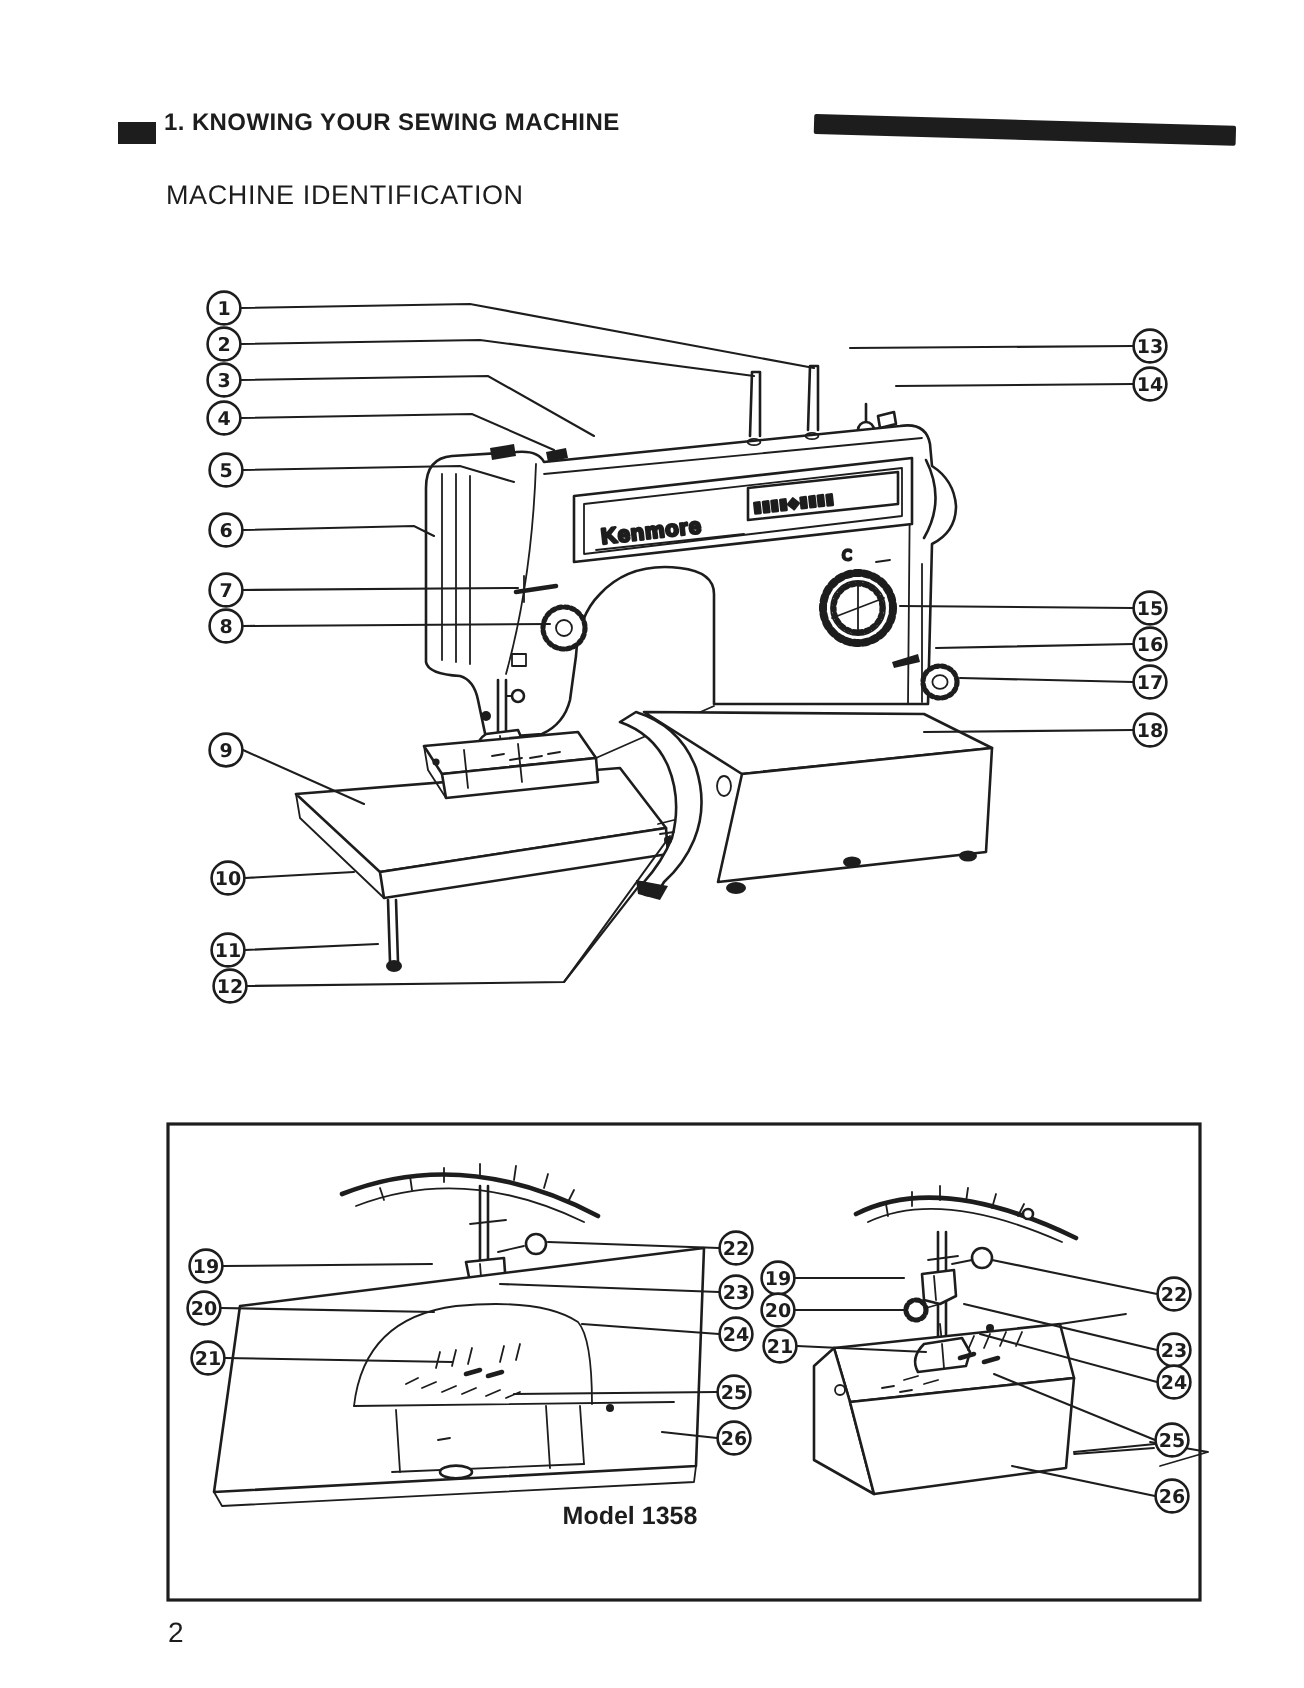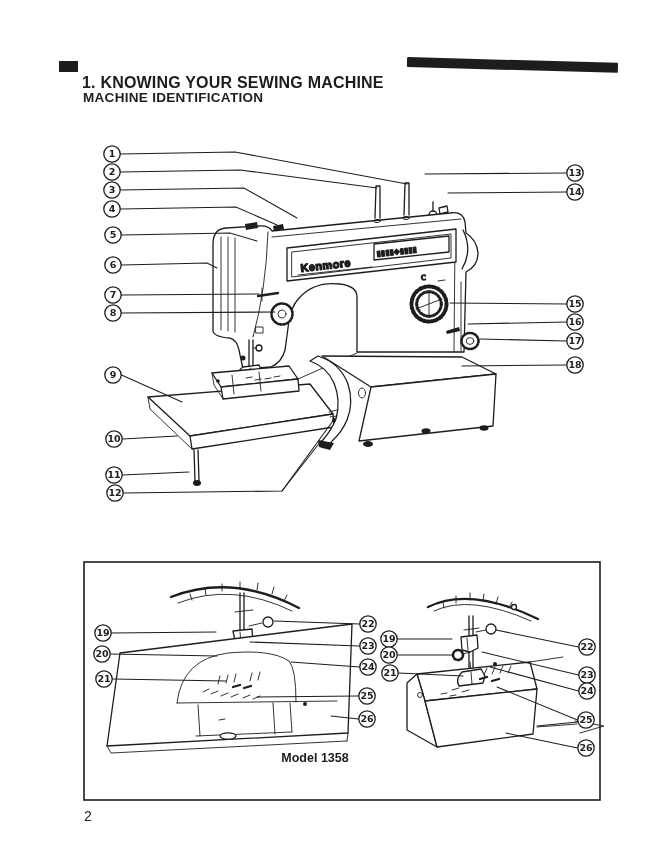--- a/index.html
+++ b/index.html
@@ -3,29 +3,29 @@
 <meta charset="utf-8">
 <style>
   :root{ --ink:#1d1d1d; --paper:#ffffff; }
   html,body{margin:0;padding:0;background:#ffffff;}
   .page{
     position:relative;width:652px;height:844px;background:var(--paper);
     font-family:"Liberation Sans",sans-serif;color:var(--ink);overflow:hidden;
   }
   .hdr-square{position:absolute;left:59px;top:61px;width:19px;height:11px;background:var(--ink);}
   .hdr-title{
-    position:absolute;left:82px;top:54px;font-size:16px;font-weight:bold;
-    letter-spacing:.2px;white-space:nowrap;color:var(--ink);margin-top:20px;
+    position:absolute;left:82px;top:54px;font-size:12px;font-weight:bold;
+    letter-spacing:.2px;white-space:nowrap;color:var(--ink);
   }
   .hdr-bar{
     position:absolute;left:407px;top:57px;width:211px;height:10px;background:var(--ink);
     transform:rotate(1.6deg);transform-origin:left center;border-radius:1px;
   }
   .sub-title{
-    position:absolute;left:83px;top:90px;font-size:13.5px;font-weight:bold;
+    position:absolute;left:83px;top:90px;font-size:13.5px;font-weight:normal;
     letter-spacing:.3px;white-space:nowrap;color:var(--ink);
   }
   .page-num{position:absolute;left:84px;top:808px;font-size:14px;color:var(--ink);}
   svg{position:absolute;left:0;top:0;}
   .art{stroke:var(--ink);stroke-width:1.3;fill:none;stroke-linecap:round;stroke-linejoin:round;}
   .w{fill:#ffffff;}
   .f{fill:var(--ink);stroke:none;}
   .thin{stroke-width:.9;}
   .thick{stroke-width:2.3;}
   .knurl{stroke-width:2.6;stroke-dasharray:1.6 1.7;fill:#ffffff;}

